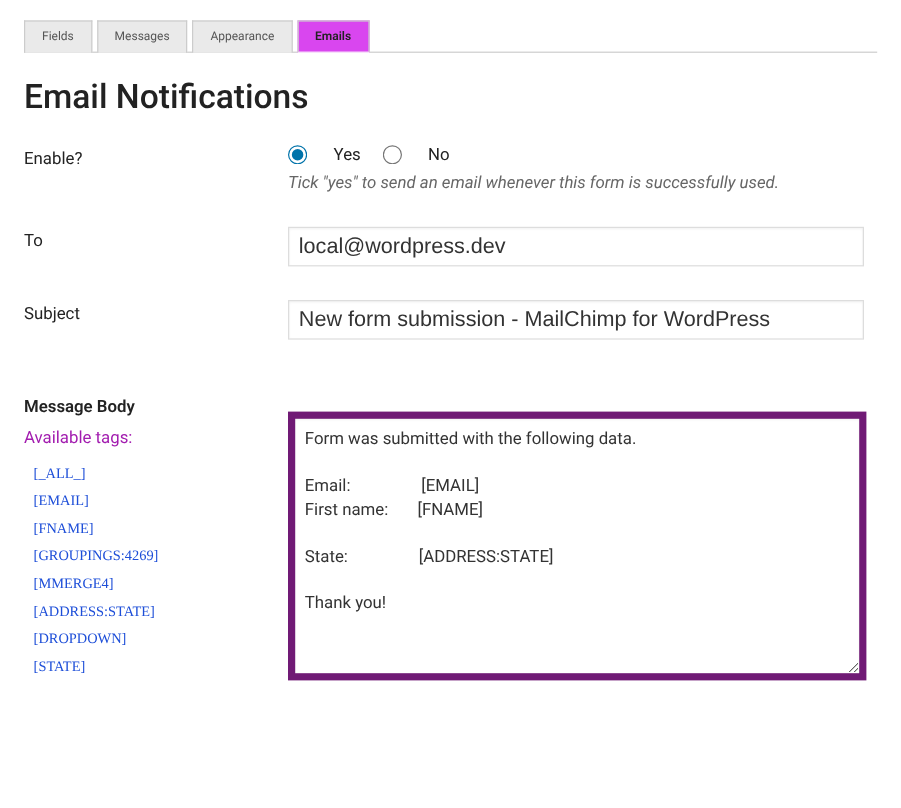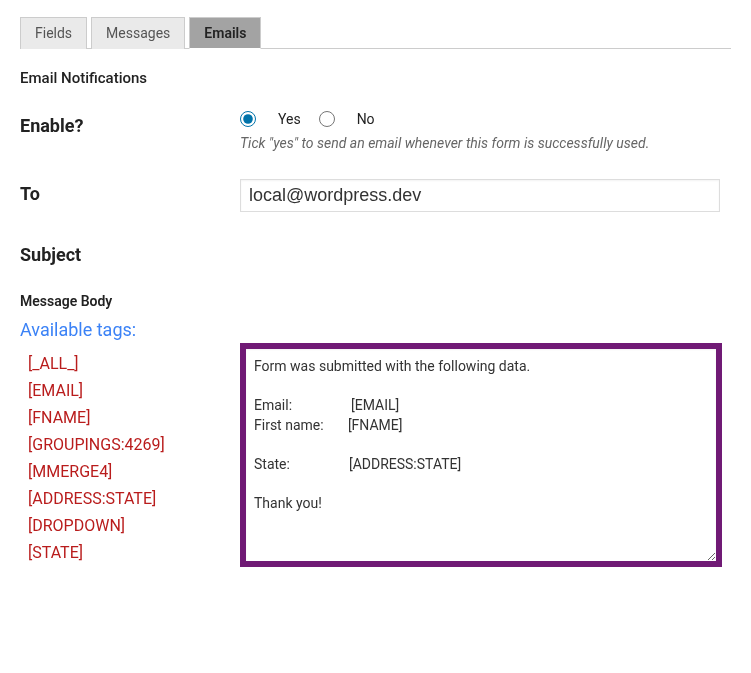--- a/index.html
+++ b/index.html
@@ -20,46 +20,46 @@
       border-bottom: 1px solid #ccc;
       margin-bottom: 20px;
     }
     .tab {
       padding: 7px 14px;
       background: #eaeaea;
       border: 1px solid #ccc;
       border-bottom: none;
       margin-right: 4px;
       color: #555;
-      font-size: 14px;
+      font-size: 10px;
       cursor: pointer;
       position: relative;
       top: 1px;
     }
     .tab.active {
-      background: #a3a3a3;
+      background: #d946ef;
       color: #222;
       border-bottom: 1px solid #fff;
       font-weight: 600;
     }
     h2 {
-      font-size: 15px;
+      font-size: 28px;
       font-weight: 500;
       margin-bottom: 24px;
       color: #222;
     }
     .form-row {
       display: flex;
       margin-bottom: 28px;
       align-items: flex-start;
     }
     .form-label {
       width: 220px;
-      font-weight: 700;
-      font-size: 18px;
+      font-weight: 400;
+      font-size: 14px;
       color: #222;
       padding-top: 4px;
     }
     .form-field {
       flex: 1;
     }
     .radio-group {
       display: flex;
       align-items: center;
       gap: 18px;
@@ -111,33 +111,34 @@
     }
     .body-left {
       width: 220px;
     }
     .body-left-title {
       font-weight: 600;
       font-size: 14px;
       margin-bottom: 10px;
     }
     .tags-label {
-      font-size: 18px;
-      color: #3b82f6;
+      font-size: 14px;
+      color: #a21caf;
       margin-bottom: 14px;
     }
     .tags-list {
       list-style: none;
       padding-left: 8px;
     }
     .tags-list li {
-      font-size: 16px;
-      color: #b91c1c;
+      font-size: 12px;
+      color: #1d4ed8;
       margin-bottom: 8px;
       cursor: pointer;
+      font-family: Liberation Serif, serif;
     }
     .body-right {
       flex: 1;
       padding-top: 32px;
     }
     .checkbox-row {
       display: flex;
       align-items: center;
       gap: 8px;
       margin-top: 14px;
@@ -148,20 +149,21 @@
       accent-color: #0073aa;
       cursor: pointer;
     }
   </style>
 </head>
 <body>
 
 <div class="tabs">
   <div class="tab">Fields</div>
   <div class="tab">Messages</div>
+  <div class="tab">Appearance</div>
   <div class="tab active">Emails</div>
 </div>
 
 <h2>Email Notifications</h2>
 
 <div class="form-row">
   <div class="form-label">Enable?</div>
   <div class="form-field">
     <div class="radio-group">
       <label class="radio-option">
@@ -179,20 +181,23 @@
 
 <div class="form-row">
   <div class="form-label">To</div>
   <div class="form-field">
     <input type="text" value="local@wordpress.dev" style="">
   </div>
 </div>
 
 <div class="form-row">
   <div class="form-label">Subject</div>
+  <div class="form-field">
+    <input type="text" value="New form submission - MailChimp for WordPress" style="">
+  </div>
 </div>
 
 <div class="body-section">
   <div class="body-left">
     <div class="body-left-title">Message Body</div>
     <div class="tags-label">Available tags:</div>
     <ul class="tags-list">
       <li>[_ALL_]</li>
       <li>[EMAIL]</li>
       <li>[FNAME]</li>

